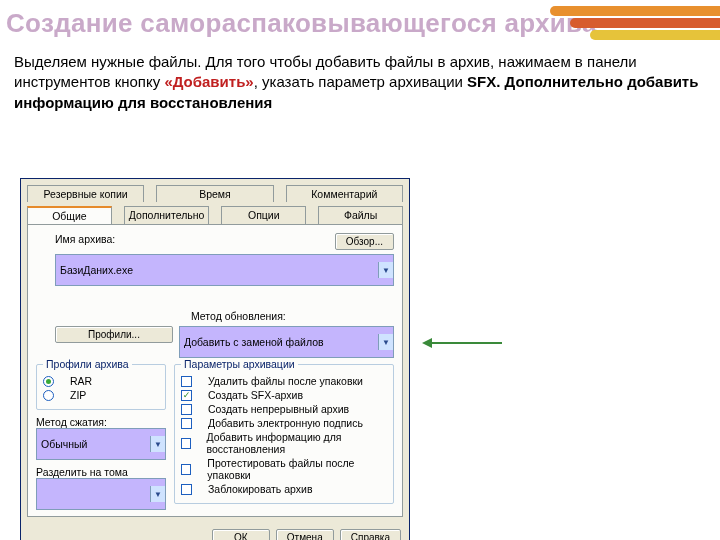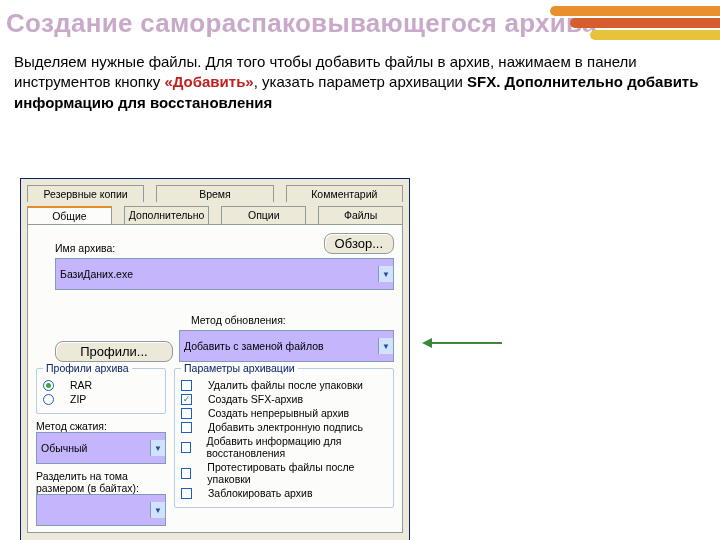--- a/index.html
+++ b/index.html
@@ -98,28 +98,28 @@
     position:relative;
     z-index:2;
   }
   .tabpanel {
     margin: 0 6px 6px 6px;
     border:1px solid #919b9c;
     background:#fcfcfa;
     padding:8px 8px 6px 8px;
     position:relative;
   }
-  .row { display:flex; align-items:flex-end; margin-bottom:4px; gap:6px;padding-left:19px; }
+  .row { display:flex; align-items:flex-start; margin-bottom:4px; gap:6px;padding-left:19px; }
   .lbl { font-size:10.5px; }
   .btn {
     background:#ece9d8;
     border:1px solid #919b9c;
-    border-radius:8px;
+    border-radius:2px;
     padding:2px 10px;
-    font-size:13px;
+    font-size:10px;
     text-align:center;
     min-width:58px;
     box-shadow: inset 1px 1px 0 #fff;
   }
   .combo {
     background:#c4b5fd;
     border:1px solid #7f9db9;
     height:32px;
     display:flex;
     align-items:center;
@@ -258,21 +258,20 @@
         </div>
         <div>
           <div class="lbl">Метод сжатия:</div>
           <div class="combo">
             <span>Обычный</span>
             <div class="arrow">▼</div>
           </div>
         </div>
         <div>
           <div class="lbl">Разделить на тома</div>
-          <div class="lbl">размером (в байтах):</div>
           <div class="combo">
             <span></span>
             <div class="arrow">▼</div>
           </div>
         </div>
       </div>
 
       <div class="rightcol">
         <div class="groupbox">
           <div class="legend">Параметры архивации</div>

